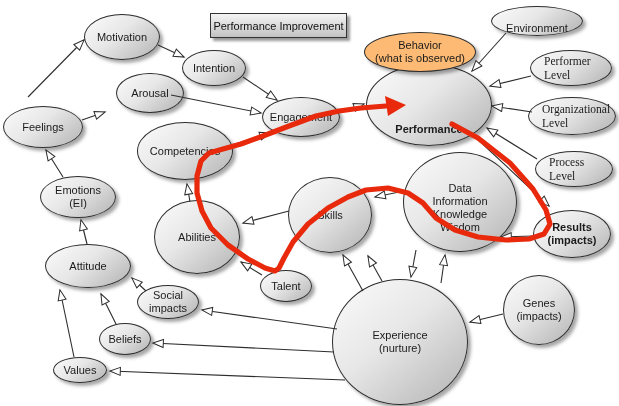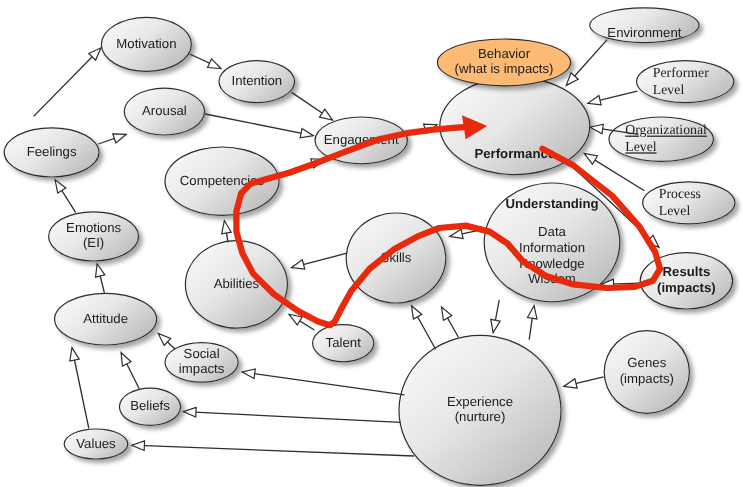--- a/index.html
+++ b/index.html
@@ -22,67 +22,67 @@
   .node.bottom{justify-content:flex-end;padding-bottom:9px;}
   .node .line{display:block;white-space:nowrap;}
   .node .line.b{font-weight:bold;}
   .node .line.spacer{height:11px;}
   #overlay{position:absolute;left:0;top:0;width:619px;height:406px;z-index:10;pointer-events:none;}
 </style>
 </head>
 <body>
 
 <div id="canvas">
+  <div class="title-box">Performance Improvement</div>
   <div id="nodes">
       <div class="node" style="left: 84px; top: 14px; width: 76px; height: 46px;">
         <span class="line">Motivation</span>
       </div>
       <div class="node" style="left: 182px; top: 50px; width: 64px; height: 36px;">
         <span class="line">Intention</span>
       </div>
-      <div class="node" style="left: 103px; top: 73px; width: 68px; height: 40px; text-align: center;">
+      <div class="node" style="left: 116px; top: 73px; width: 68px; height: 40px; text-align: center;">
         <span class="line">Arousal</span>
       </div>
       <div class="node" style="left: 3px; top: 106px; width: 80px; height: 42px;">
         <span class="line">Feelings</span>
       </div>
       <div class="node" style="left: 40px; top: 176px; width: 76px; height: 42px;">
         <span class="line">Emotions</span>
         <span class="line">(EI)</span>
       </div>
       <div class="node" style="left: 137px; top: 122px; width: 96px; height: 58px;">
         <span class="line">Competencies</span>
       </div>
       <div class="node" style="left: 262px; top: 97px; width: 78px; height: 40px;">
         <span class="line">Engagement</span>
       </div>
       <div class="node bold bottom" style="left: 366px; top: 64px; width: 126px; height: 82px;">
         <span class="line">Performance</span>
       </div>
       <div class="node white" style="left: 364px; top: 32px; width: 112px; height: 40px;">
         <span class="line">Behavior</span>
-        <span class="line">(what is impacts)</span>
+        <span class="line">(what is observed)</span>
       </div>
       <div class="node" style="left: 491px; top: 6px; width: 92px; height: 30px; justify-content: flex-end;">
         <span class="line">Environment</span>
       </div>
       <div class="node serif left" style="left: 530px; top: 50px; width: 82px; height: 36px;">
         <span class="line">Performer</span>
         <span class="line">Level</span>
       </div>
-      <div class="node serif left" style="left: 507px; top: 97px; width: 88px; height: 38px; text-decoration: underline;">
+      <div class="node serif left" style="left: 528px; top: 97px; width: 88px; height: 38px;">
         <span class="line">Organizational</span>
         <span class="line">Level</span>
       </div>
       <div class="node serif left" style="left: 535px; top: 151px; width: 78px; height: 36px;">
         <span class="line">Process</span>
         <span class="line">Level</span>
       </div>
       <div class="node" style="left: 403px; top: 152px; width: 114px; height: 100px;">
-        <span class="line b">Understanding</span>
         <span class="line spacer"></span>
         <span class="line">Data</span>
         <span class="line">Information</span>
         <span class="line">Knowledge</span>
         <span class="line">Wisdom</span>
       </div>
       <div class="node bold" style="left: 533px; top: 210px; width: 78px; height: 48px;">
         <span class="line">Results</span>
         <span class="line">(impacts)</span>
       </div>

